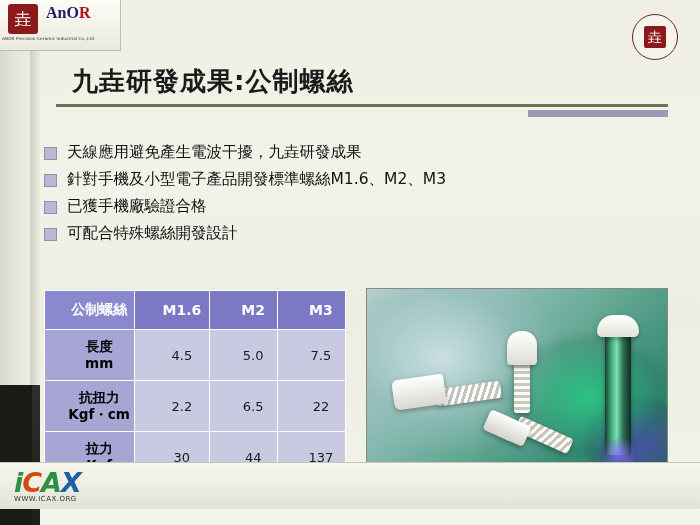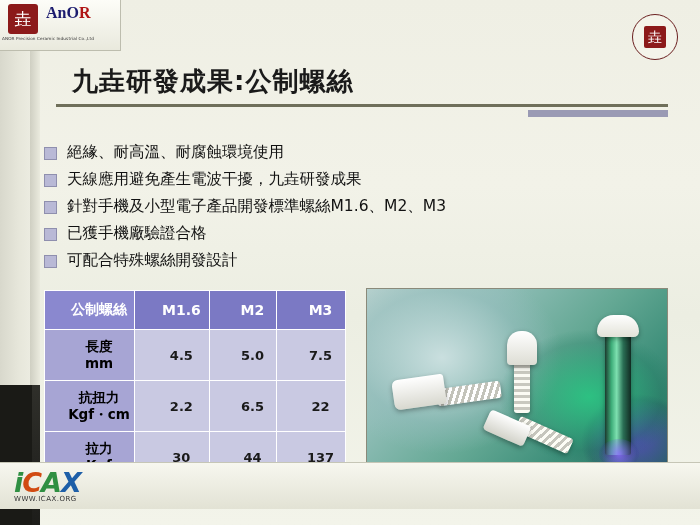--- a/index.html
+++ b/index.html
@@ -188,21 +188,21 @@
   .spec-table tbody td.rowlabel {
     background: #a7a5d4;
     color: #000000;
     font-weight: bold;
     font-size: 13.5px;
     line-height: 17px;
     width: 98px;
   }
   .spec-table tbody td.val {
     width: 68px;
-    font-weight: bold;
+    font-weight: normal;
   }
   
   .photo {
     position: absolute;
     left: 366px; top: 288px;
     width: 300px; height: 196px;
     border: 1px solid #8a8a7a;
     overflow: hidden;
     background: #5d9b86;
   }
@@ -330,24 +330,20 @@
 
   <div class="seal-circle">
     <div class="sq">垚</div>
   </div>
 
   <div class="title">九垚研發成果:公制螺絲</div>
   <div class="title-rule"></div>
   <div class="title-rule2"></div>
 
   <div class="bullets">
-    <div class="bullet">
-      <div class="marker"></div>
-      <div class="btext">絕緣、耐高溫、耐腐蝕環境使用</div>
-    </div>
     <div class="bullet">
       <div class="marker"></div>
       <div class="btext">天線應用避免產生電波干擾，九垚研發成果</div>
     </div>
     <div class="bullet">
       <div class="marker"></div>
       <div class="btext">針對手機及小型電子產品開發標準螺絲M1.6、M2、M3</div>
     </div>
     <div class="bullet">
       <div class="marker"></div>

